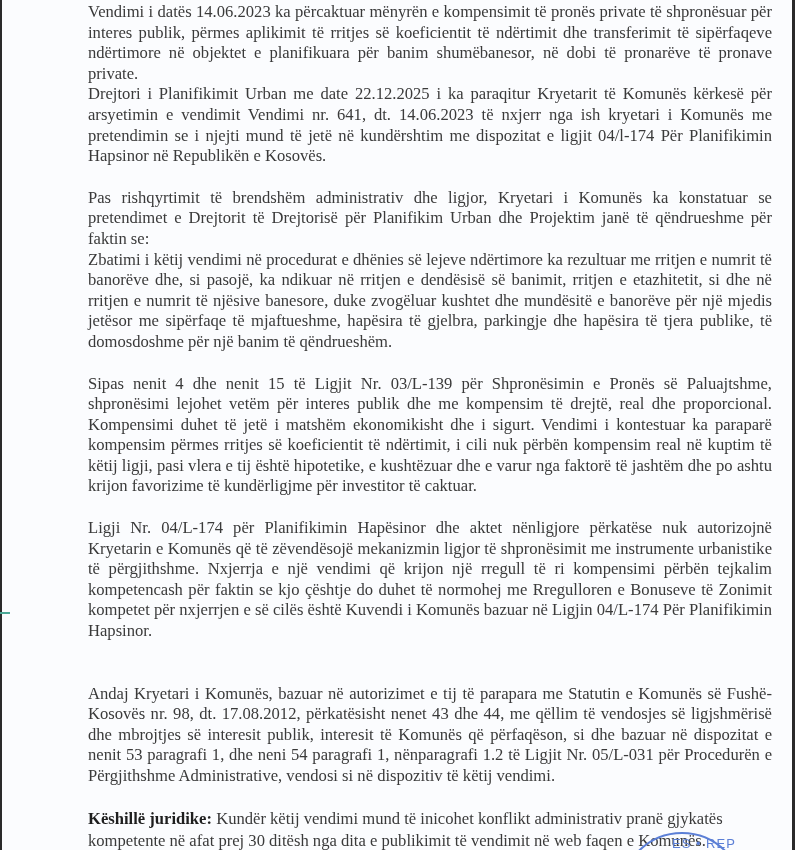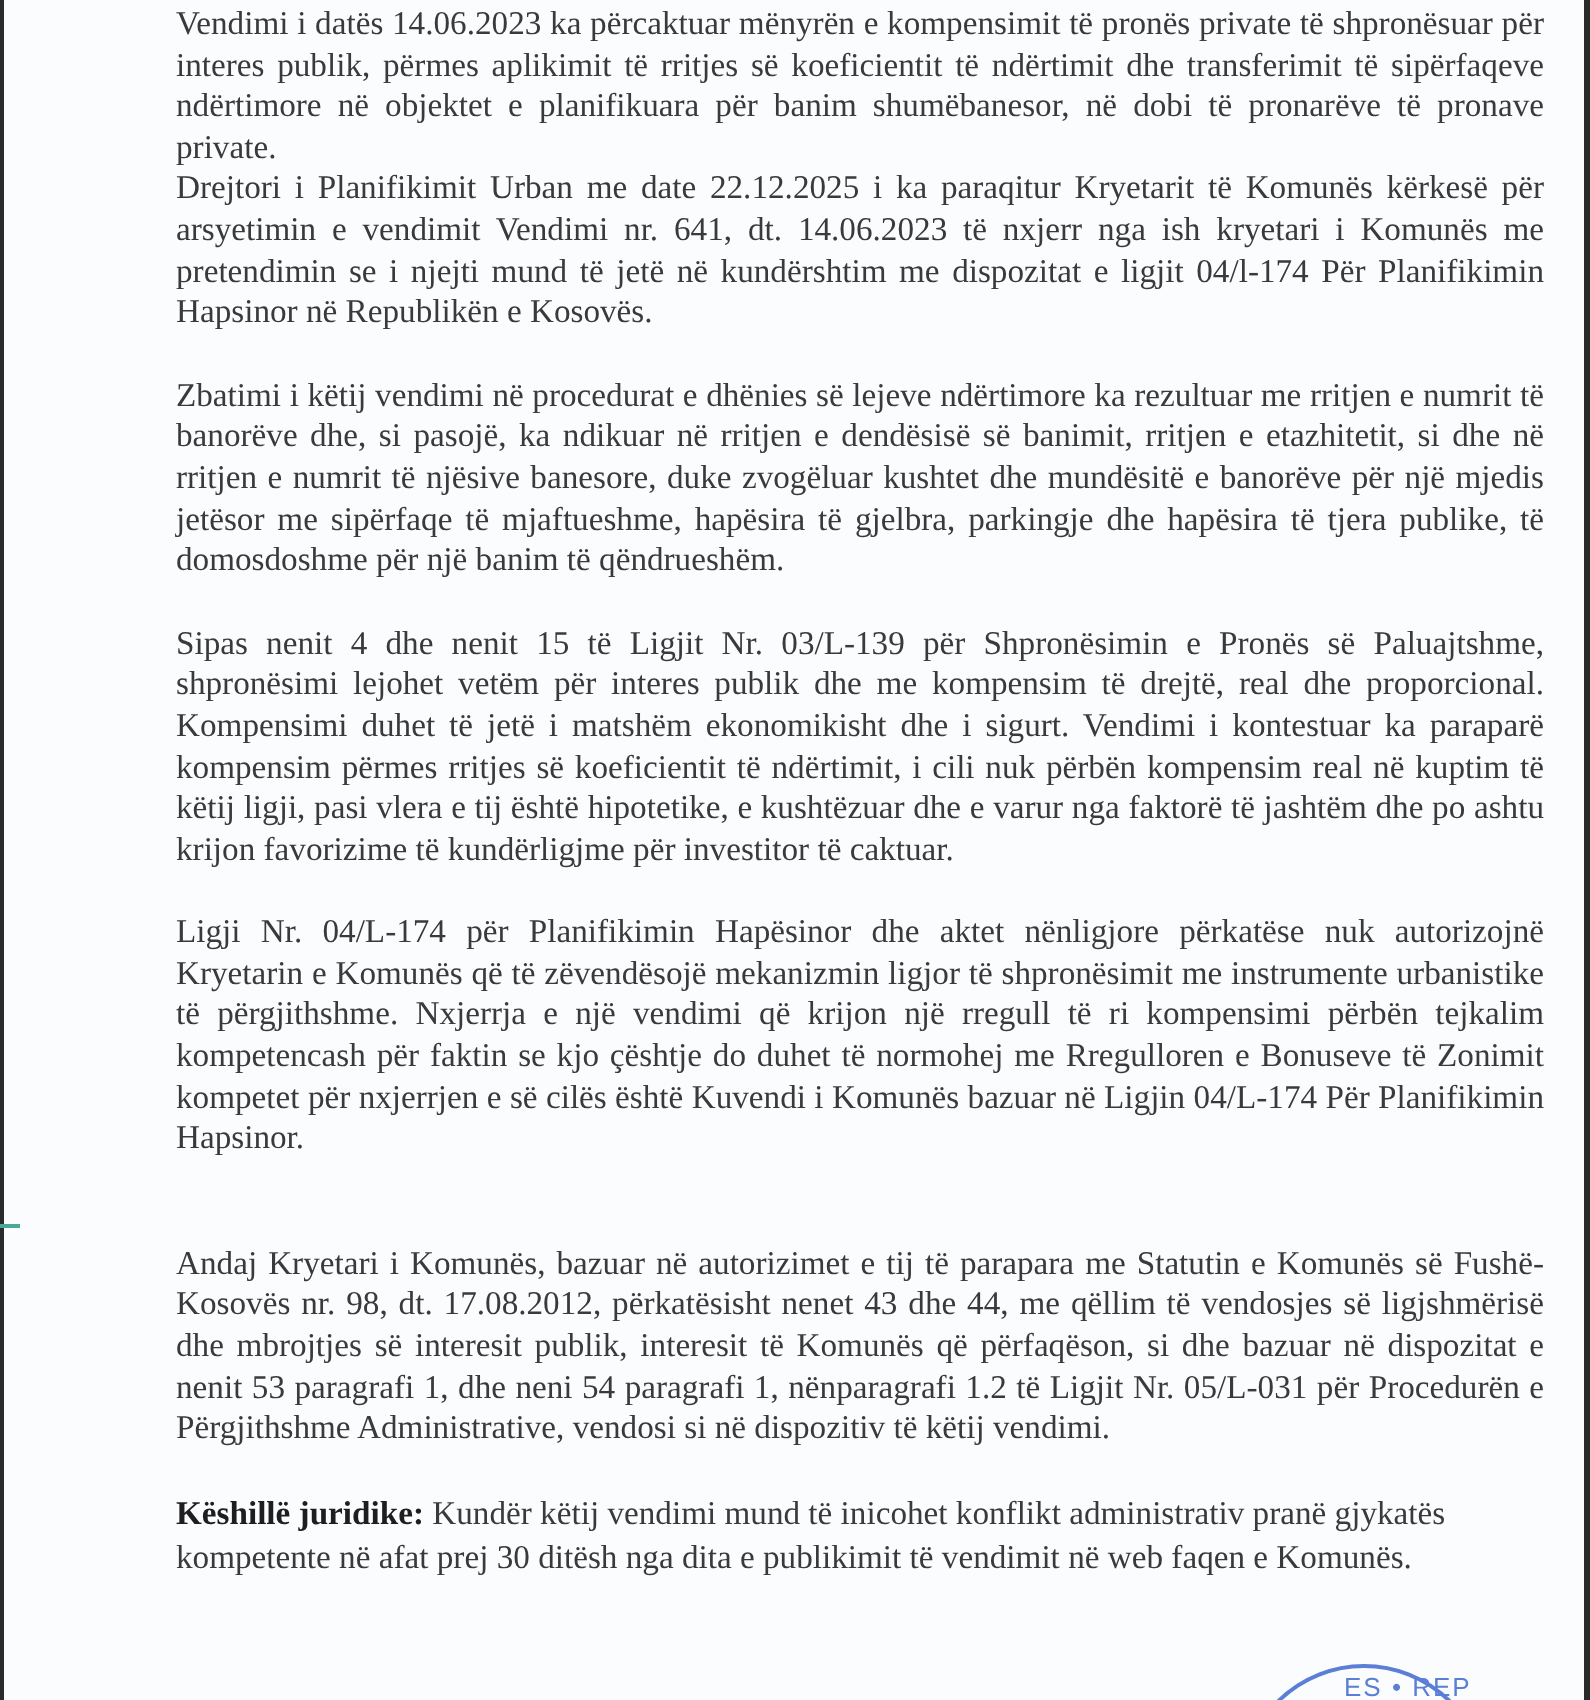--- a/index.html
+++ b/index.html
@@ -32,20 +32,21 @@
 <body>
 
 <div class="edge-left"></div>
 <div class="edge-right"></div>
 <div class="mark-green"></div>
 
 <div class="page">
   <p class="last-left">Vendimi i datës 14.06.2023 ka përcaktuar mënyrën e kompensimit të pronës private të shpronësuar për interes publik, përmes aplikimit të rritjes së koeficientit të ndërtimit dhe transferimit të sipërfaqeve ndërtimore në objektet e planifikuara për banim shumëbanesor, në dobi të pronarëve të pronave private.</p>
   <p class="last-left">Drejtori i Planifikimit Urban me date 22.12.2025 i ka paraqitur Kryetarit të Komunës kërkesë për arsyetimin e vendimit Vendimi nr. 641, dt. 14.06.2023 të nxjerr nga ish kryetari i Komunës me pretendimin se i njejti mund të jetë në kundërshtim me dispozitat e ligjit 04/l-174 Për Planifikimin Hapsinor në Republikën e Kosovës.</p>
   <div class="gap"></div>
+  <p class="last-left">Pas rishqyrtimit të brendshëm administrativ dhe ligjor, Kryetari i Komunës ka konstatuar se pretendimet e Drejtorit të Drejtorisë për Planifikim Urban dhe Projektim janë të qëndrueshme për faktin se:</p>
   <p class="last-left">Zbatimi i këtij vendimi në procedurat e dhënies së lejeve ndërtimore ka rezultuar me rritjen e numrit të banorëve dhe, si pasojë, ka ndikuar në rritjen e dendësisë së banimit, rritjen e etazhitetit, si dhe në rritjen e numrit të njësive banesore, duke zvogëluar kushtet dhe mundësitë e banorëve për një mjedis jetësor me sipërfaqe të mjaftueshme, hapësira të gjelbra, parkingje dhe hapësira të tjera publike, të domosdoshme për një banim të qëndrueshëm.</p>
   <div class="gap"></div>
   <p class="last-left">Sipas nenit 4 dhe nenit 15 të Ligjit Nr. 03/L-139 për Shpronësimin e Pronës së Paluajtshme, shpronësimi lejohet vetëm për interes publik dhe me kompensim të drejtë, real dhe proporcional. Kompensimi duhet të jetë i matshëm ekonomikisht dhe i sigurt. Vendimi i kontestuar ka paraparë kompensim përmes rritjes së koeficientit të ndërtimit, i cili nuk përbën kompensim real në kuptim të këtij ligji, pasi vlera e tij është hipotetike, e kushtëzuar dhe e varur nga faktorë të jashtëm dhe po ashtu krijon favorizime të kundërligjme për investitor të caktuar.</p>
   <div class="gap"></div>
   <p class="last-left">Ligji Nr. 04/L-174 për Planifikimin Hapësinor dhe aktet nënligjore përkatëse nuk autorizojnë Kryetarin e Komunës që të zëvendësojë mekanizmin ligjor të shpronësimit me instrumente urbanistike të përgjithshme. Nxjerrja e një vendimi që krijon një rregull të ri kompensimi përbën tejkalim kompetencash për faktin se kjo çështje do duhet të normohej me Rregulloren e Bonuseve të Zonimit kompetet për nxjerrjen e së cilës është Kuvendi i Komunës bazuar në Ligjin 04/L-174 Për Planifikimin Hapsinor.</p>
   <div class="gap"></div>
   <div class="gap"></div>
   <p class="last-left">Andaj Kryetari i Komunës, bazuar në autorizimet e tij të parapara me Statutin e Komunës së Fushë-Kosovës nr. 98, dt. 17.08.2012, përkatësisht nenet 43 dhe 44, me qëllim të vendosjes së ligjshmërisë dhe mbrojtjes së interesit publik, interesit të Komunës që përfaqëson, si dhe bazuar në dispozitat e nenit 53 paragrafi 1, dhe neni 54 paragrafi 1, nënparagrafi 1.2 të Ligjit Nr. 05/L-031 për Procedurën e Përgjithshme Administrative, vendosi si në dispozitiv të këtij vendimi.</p>
   <div class="gap"></div>
   <p class="last-left" style="text-align:left;line-height:22px;">

